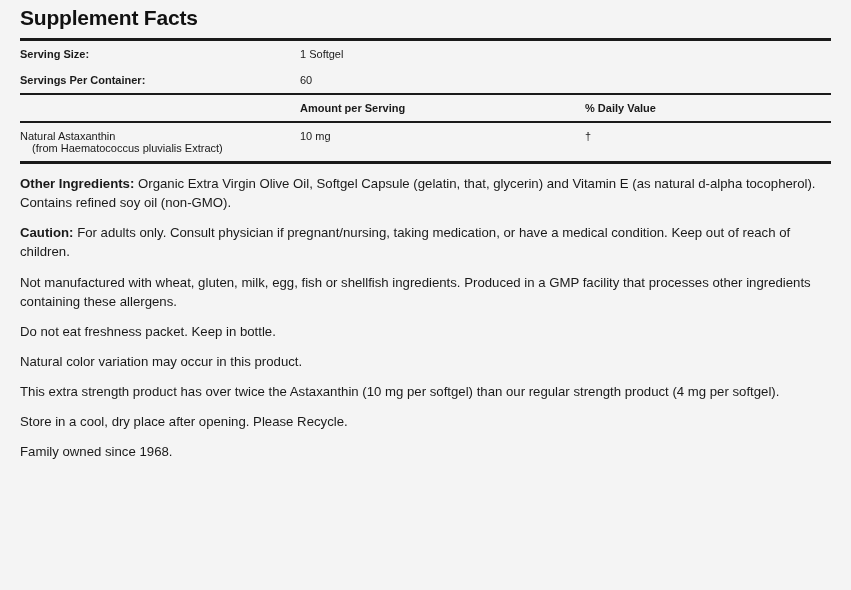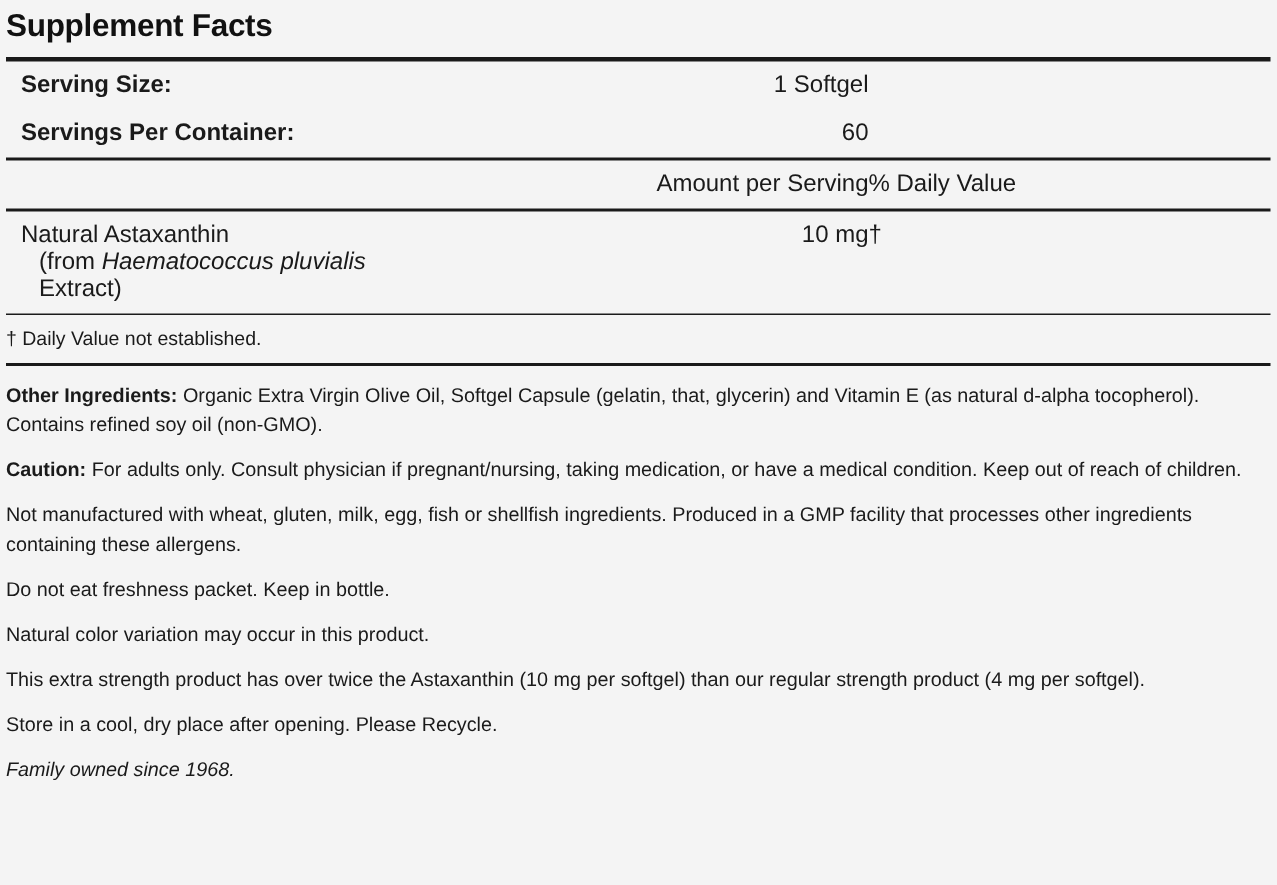--- a/index.html
+++ b/index.html
@@ -10,62 +10,61 @@
     width: 851px;
     height: 590px;
     background: #f4f4f4;
     font-family: "Liberation Sans", sans-serif;
     color: #1a1a1a;
     -webkit-font-smoothing: antialiased;
   }
   .panel {
     width: 851px;
     box-sizing: border-box;
-    padding: 0 4px;
+    padding: 0 20px;
   }
   .title {
     font-size: 21px;
     font-weight: bold;
     letter-spacing: -0.2px;
     padding: 6px 0 8px 0;
     color: #111;
   }
   .rule-thick {
     border-top: 3px solid #1a1a1a;
   }
   .rule-med {
     border-top: 2px solid #1a1a1a;
   }
   .rule-thin {
     border-top: 1px solid #1a1a1a;
   }
   table.facts {
     width: 100%;
     border-collapse: collapse;
-    font-size: 16px;
-    margin-left: 10px;
+    font-size: 11px;
   }
   table.facts td {
     vertical-align: top;
     padding: 7px 0 7px 0;
   }
   .col-name { width: 280px; }
-  .col-amt  { width: 285px; text-align: right; }
+  .col-amt  { width: 285px; }
   .col-dv   { width: auto; }
   .bold { font-weight: bold; }
   .hdr-row td {
-    font-weight: normal;
+    font-weight: bold;
     padding-top: 9px;
     padding-bottom: 9px;
   }
   .nutrient-sub {
     padding-left: 12px;
     display: block;
   }
-  .ital { font-style: italic; }
+  .ital { }
   .footnote {
     font-size: 13px;
     padding: 8px 0 9px 0;
   }
   .ingredients {
     font-size: 13.2px;
     line-height: 1.45;
     padding-top: 10px;
   }
   .ingredients p {
@@ -119,21 +118,20 @@
         <span class="nutrient-sub"><span>(from </span><span class="ital">Haematococcus pluvialis</span><span> Extract)</span></span>
       </td>
       <td class="col-amt">10 mg</td>
       <td class="col-dv">†</td>
     </tr>
   </tbody>
     </table>
 
   <div class="rule-thin"></div>
 
-  <div class="footnote">† Daily Value not established.</div>
 
   <div class="rule-med"></div>
 
   <div class="ingredients">
     <p><span class="bold">Other Ingredients:</span><span> Organic Extra Virgin Olive Oil, Softgel Capsule (gelatin, that, glycerin) and Vitamin E (as natural d-alpha tocopherol). Contains refined soy oil (non-GMO).</span></p>
     <p><span class="bold">Caution:</span><span> For adults only. Consult physician if pregnant/nursing, taking medication, or have a medical condition. Keep out of reach of children.</span></p>
     <p>Not manufactured with wheat, gluten, milk, egg, fish or shellfish ingredients. Produced in a GMP facility that processes other ingredients containing these allergens.</p>
     <p>Do not eat freshness packet. Keep in bottle.</p>
     <p>Natural color variation may occur in this product.</p>
     <p>This extra strength product has over twice the Astaxanthin (10 mg per softgel) than our regular strength product (4 mg per softgel).</p>

